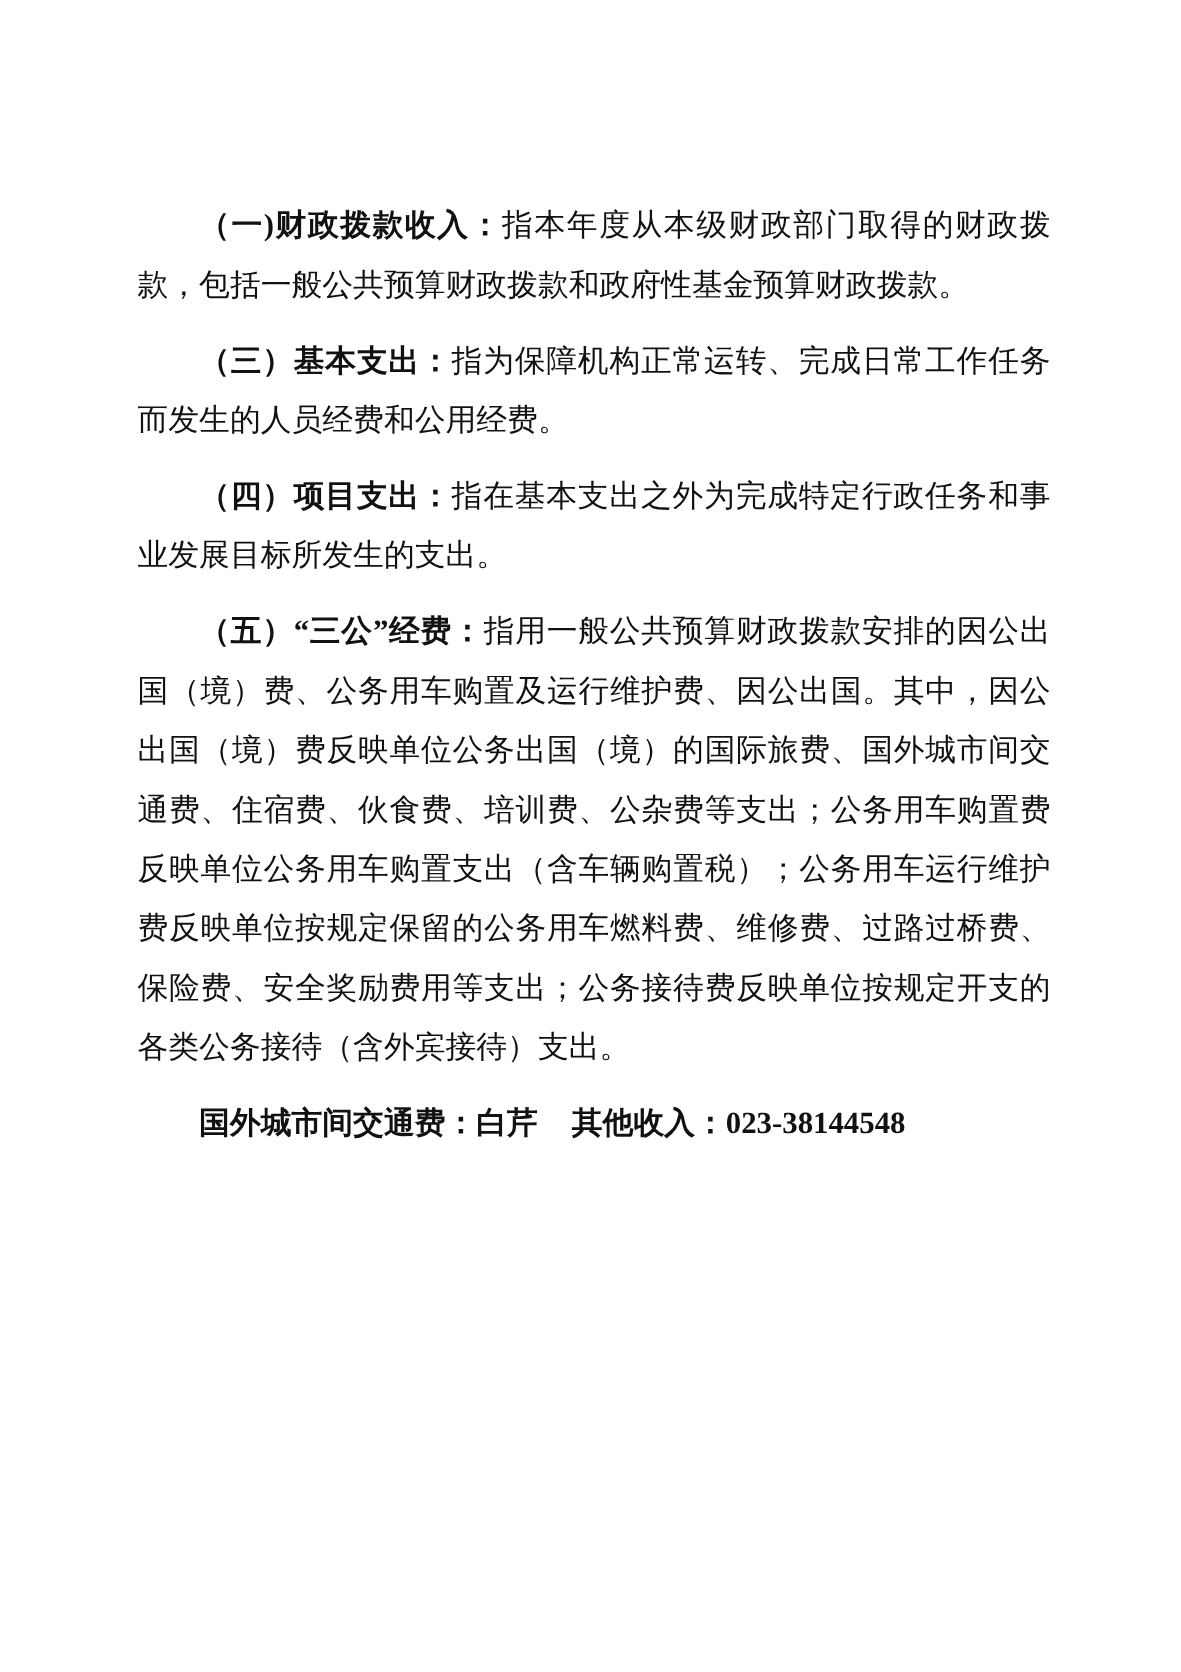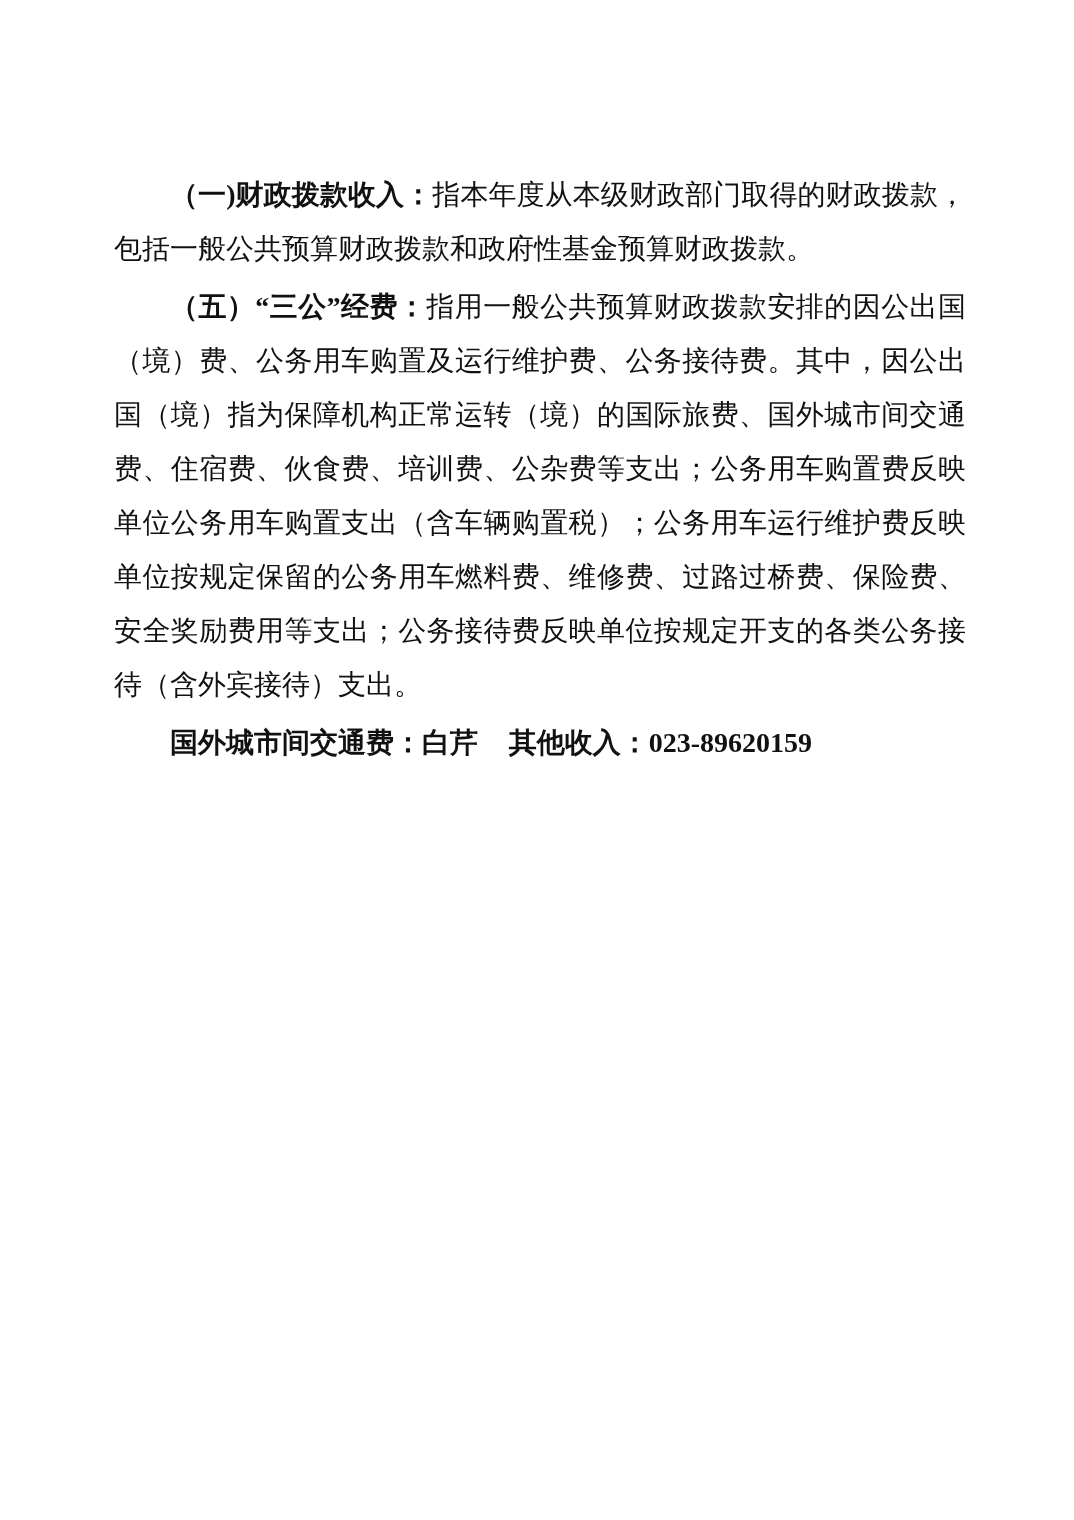--- a/index.html
+++ b/index.html
@@ -20,21 +20,21 @@
     left: 110px;
     top: 164px;
     width: 860px;
     color: #111111;
     font-size: 28px;
     line-height: 54px;
     text-align: justify;
     text-justify: inter-ideograph;
   }
   .para {
-    margin: 4px;
+    margin: 15px;
     padding: 0;
     text-indent: 2em;
   }
   .term {
     font-weight: 700;
   }
   .contact-line {
     font-weight: 700;
   }
   .contact-gap {
@@ -44,20 +44,22 @@
 </style>
 </head>
 <body>
 
 <div class="doc-page">
   <div class="doc-content">
 
     <p class="para"><span class="term">（一)财政拨款收入：</span><span>指本年度从本级财政部门取得的财政拨款，包括一般公共预算财政拨款和政府性基金预算财政拨款。</span></p>
 
 
+    <p class="para"><span class="term">（三）基本支出：</span><span>指为保障机构正常运转、完成日常工作任务而发生的人员经费和公用经费。</span></p>
 
+    <p class="para"><span class="term">（四）项目支出：</span><span>指在基本支出之外为完成特定行政任务和事业发展目标所发生的支出。</span></p>
 
-    <p class="para"><span class="term">（五）“三公”经费：</span><span>指用一般公共预算财政拨款安排的因公出国（境）费、公务用车购置及运行维护费、公务接待费。其中，因公出国（境）指为保障机构正常运转（境）的国际旅费、国外城市间交通费、住宿费、伙食费、培训费、公杂费等支出；公务用车购置费反映单位公务用车购置支出（含车辆购置税）；公务用车运行维护费反映单位按规定保留的公务用车燃料费、维修费、过路过桥费、保险费、安全奖励费用等支出；公务接待费反映单位按规定开支的各类公务接待（含外宾接待）支出。</span></p>
+    <p class="para"><span class="term">（五）“三公”经费：</span><span>指用一般公共预算财政拨款安排的因公出国（境）费、公务用车购置及运行维护费、因公出国。其中，因公出国（境）费反映单位公务出国（境）的国际旅费、国外城市间交通费、住宿费、伙食费、培训费、公杂费等支出；公务用车购置费反映单位公务用车购置支出（含车辆购置税）；公务用车运行维护费反映单位按规定保留的公务用车燃料费、维修费、过路过桥费、保险费、安全奖励费用等支出；公务接待费反映单位按规定开支的各类公务接待（含外宾接待）支出。</span></p>
 
-    <p class="para contact-line"><span>国外城市间交通费：</span><span>白芹</span><span class="contact-gap"></span><span>其他收入：</span><span>023-89620159</span></p>
+    <p class="para contact-line"><span>国外城市间交通费：</span><span>白芹</span><span class="contact-gap"></span><span>其他收入：</span><span>023-38144548</span></p>
 
   </div>
 </div>
 
 </body></html>

